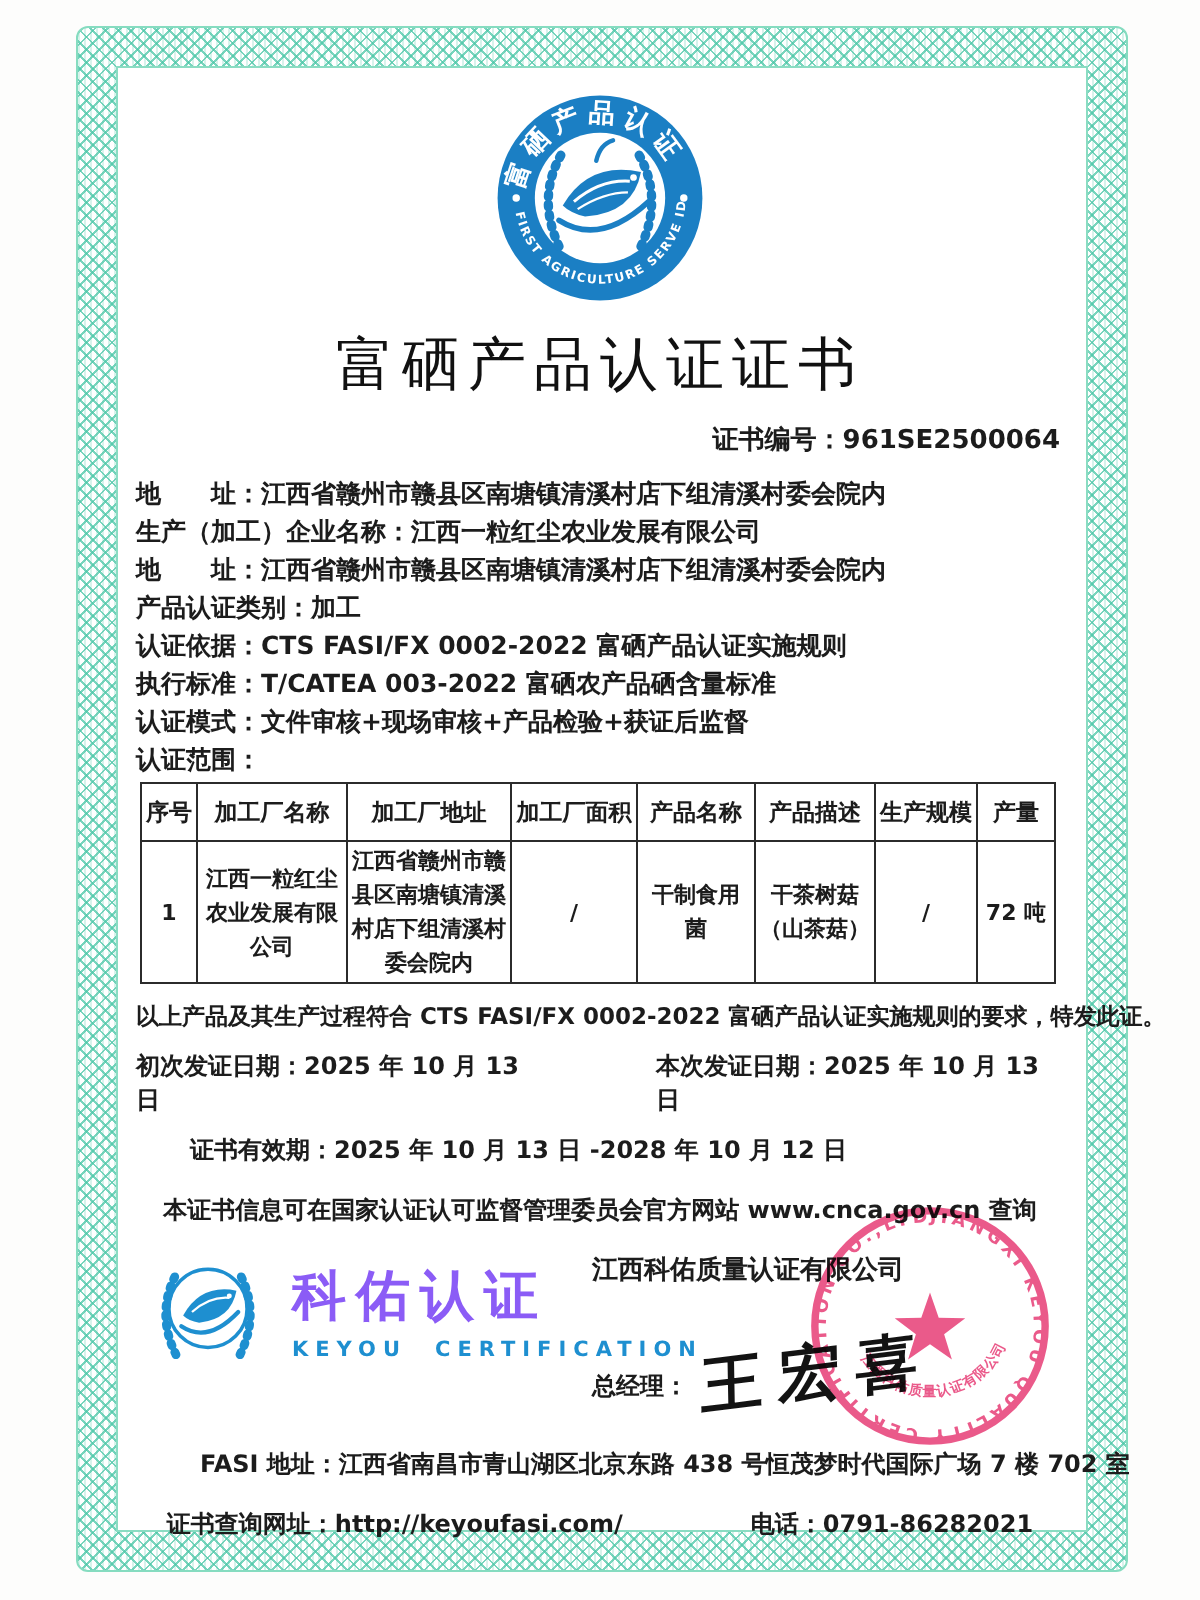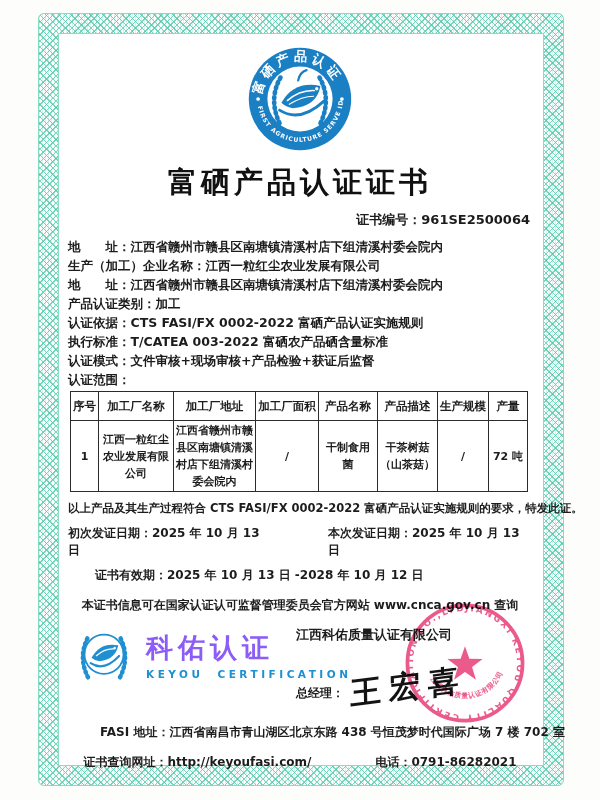--- a/index.html
+++ b/index.html
@@ -12,21 +12,21 @@
     background-image:
       repeating-linear-gradient(45deg, rgba(77,199,168,.75) 0 1px, transparent 1px 4.5px),
       repeating-linear-gradient(-45deg, rgba(77,199,168,.75) 0 1px, transparent 1px 4.5px),
       repeating-linear-gradient(90deg, rgba(77,199,168,.22) 0 1px, transparent 1px 3px);}
   .frame-inner{position:absolute;left:58px;right:56px;top:33px;bottom:34px;background:#fff;
     border:1px solid #8adcc2;}
   
   .content{position:absolute;left:60px;right:58px;top:35px;bottom:36px;background:#fff;
     padding:0 10px 0 8px;box-sizing:border-box;}
   .seal-wrap{text-align:center;margin-top:10px;}
-  .title{text-align:center;font-size:29px;font-weight:700;letter-spacing:4px;color:#111;margin-top:6px;}
+  .title{text-align:center;font-size:29px;font-weight:400;letter-spacing:4px;color:#111;margin-top:6px;}
   .certno{text-align:right;font-size:13px;font-weight:700;margin-top:8px;padding-right:2px;}
   .info{margin-top:8px;font-size:12.5px;font-weight:700;line-height:19px;}
   .info .row{white-space:nowrap;}
   .basis-row{display:flex;}
   .basis-lines{display:flex;flex-direction:column;}
   table.scope{border-collapse:collapse;table-layout:fixed;width:457px;margin-left:2px;margin-top:2px;}
   table.scope th,table.scope td{border:1px solid #2b2b2b;text-align:center;vertical-align:middle;
     padding:1px 2px;word-break:break-all;}
   table.scope th{font-size:11.5px;font-weight:700;height:26px;}
   table.scope td{font-size:11px;font-weight:600;height:66px;line-height:1.55;}

